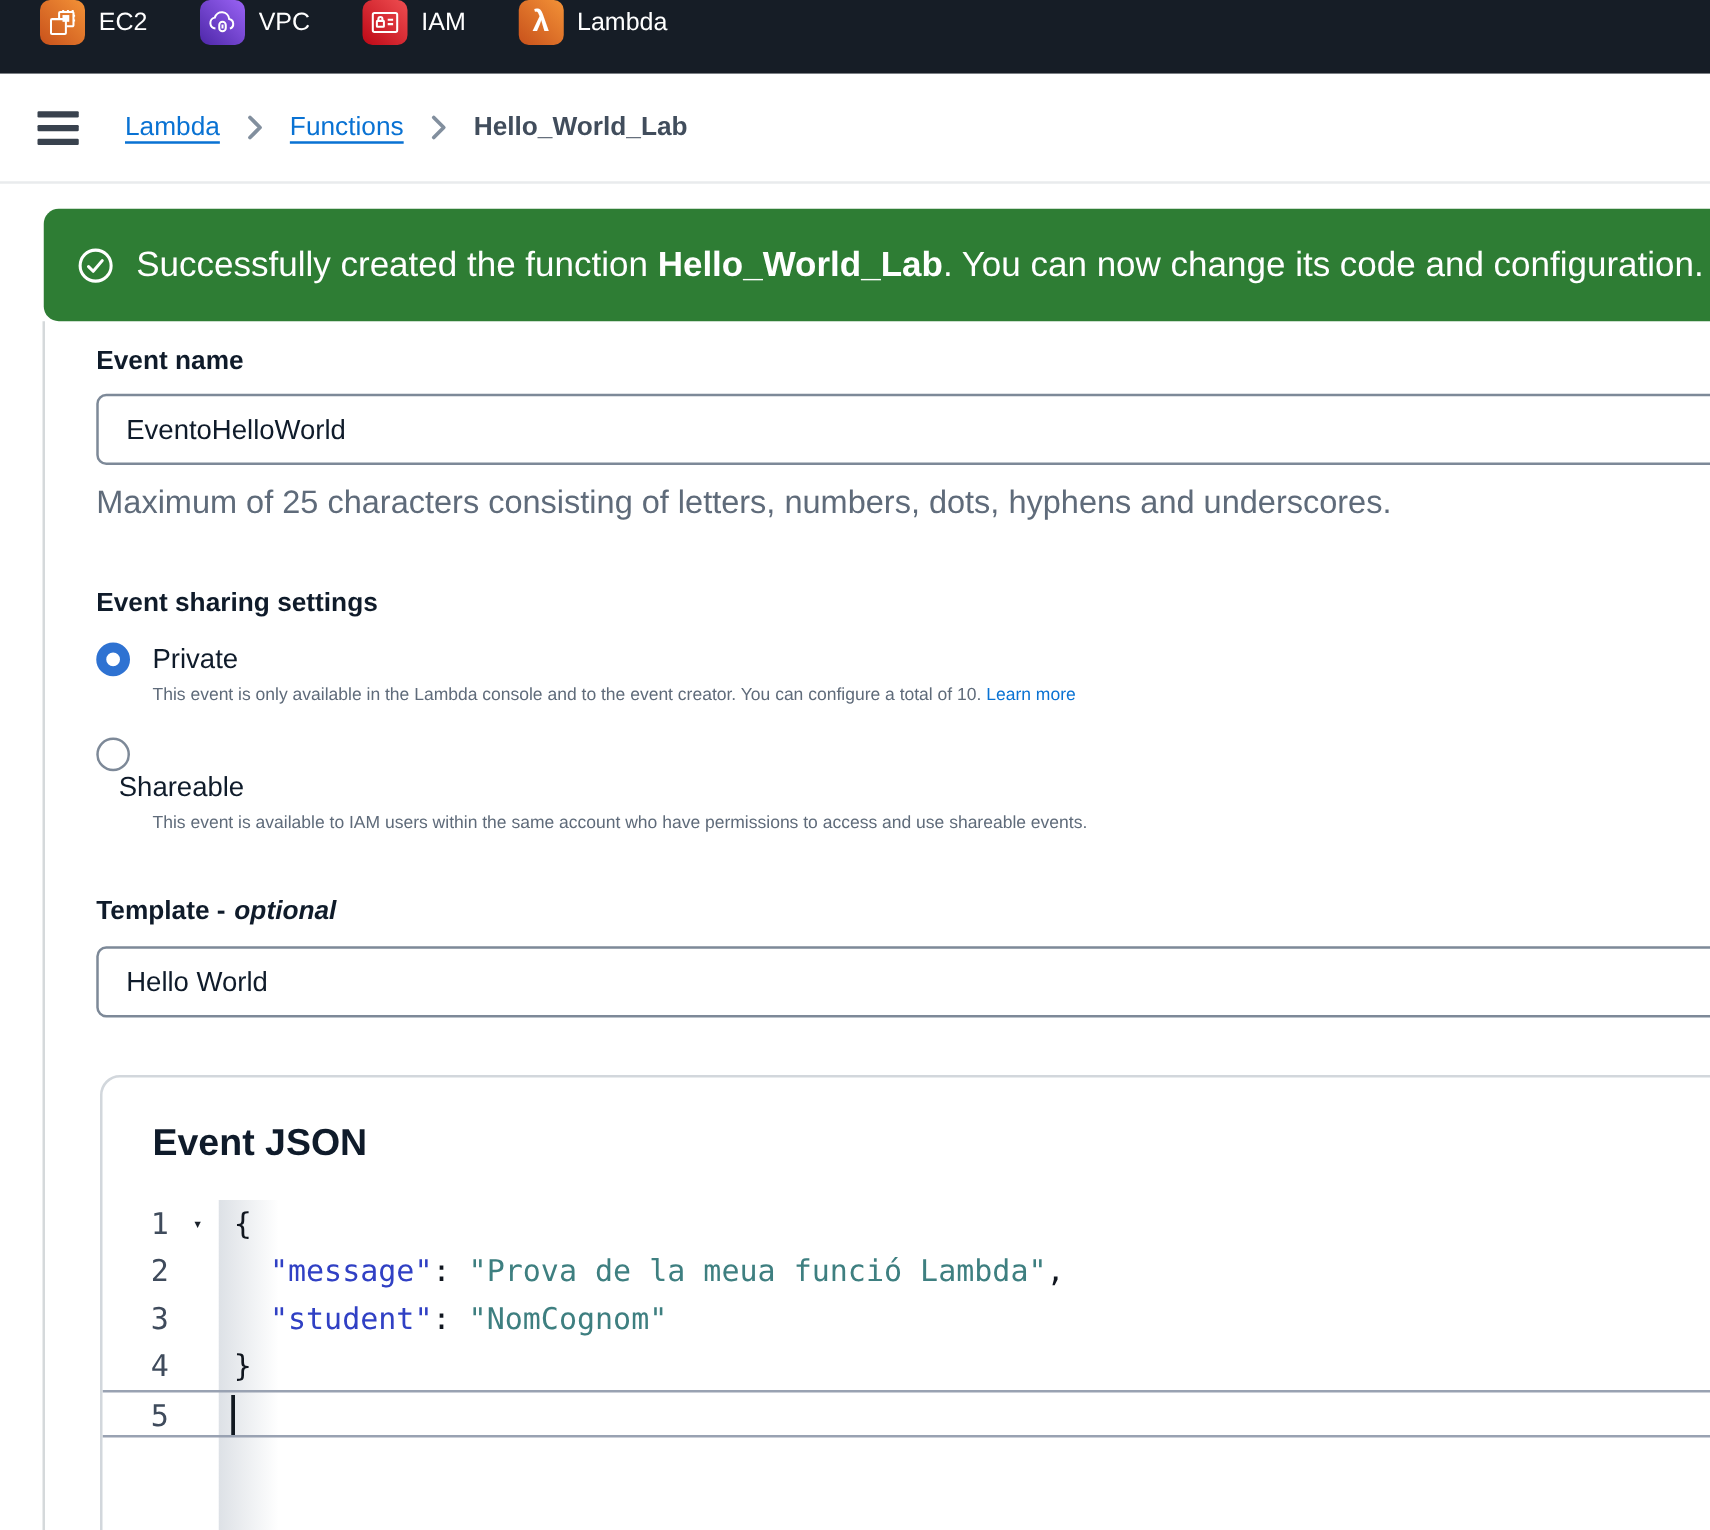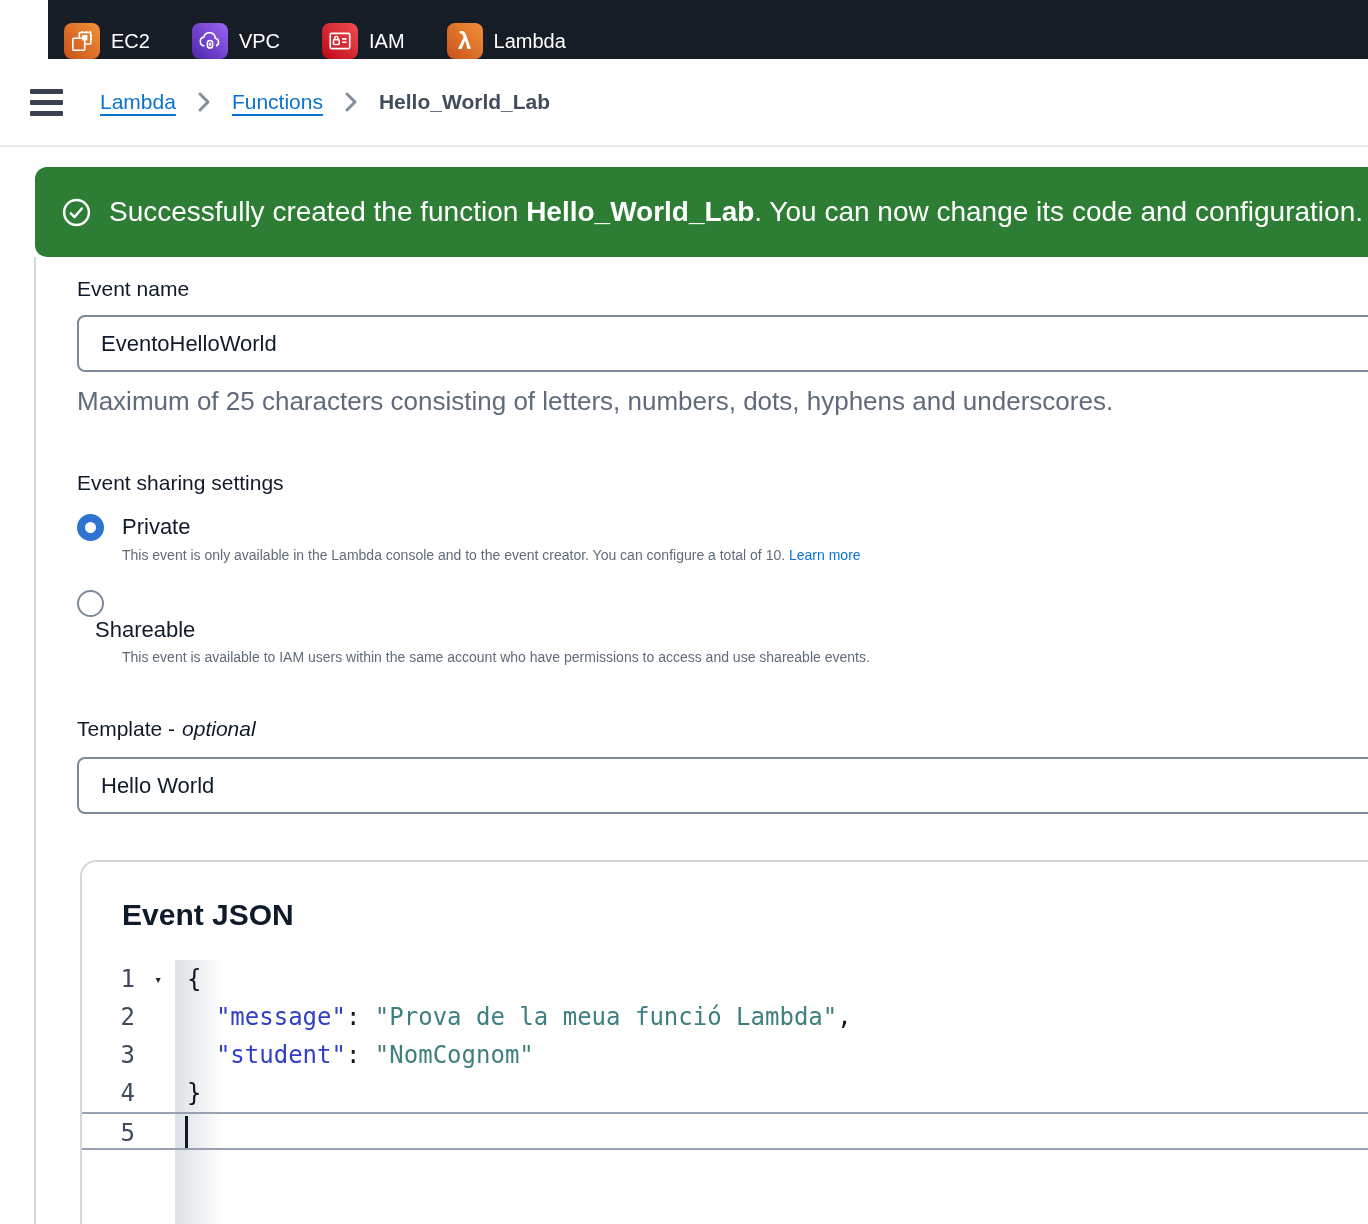--- a/index.html
+++ b/index.html
@@ -1,20 +1,20 @@
 <!DOCTYPE html>
 <html><head>
 <meta charset="utf-8">
 <style>
   * { margin:0; padding:0; box-sizing:border-box; }
   html,body { width:1368px; height:1224px; overflow:hidden; background:#fff;
     font-family:"Liberation Sans", sans-serif; color:#0f1b2a; }
 
   
-  .topbar { height:59px; background:#161d26; display:flex; align-items:flex-end; padding-left:16px;margin-left:48px; }
+  .topbar { height:59px; background:#161d26; display:flex; align-items:flex-start; padding-left:32px; }
   .service { display:flex; align-items:center; margin-right:42px; cursor:pointer; }
   .service-icon { width:36px; height:36px; border-radius:8px; display:flex; align-items:center;
     justify-content:center; margin-right:11px; flex-shrink:0; }
   .ec2-bg, .lambda-bg { background:linear-gradient(45deg,#c8511b,#f39237); }
   .vpc-bg { background:linear-gradient(45deg,#4d27a8,#9a63f5); }
   .iam-bg { background:linear-gradient(45deg,#bd0816,#ef4e51); }
   .service-label { color:#fff; font-size:20px; }
   .lambda-glyph { color:#fff; font-size:24px; font-weight:600; line-height:1; }
 
   
@@ -28,21 +28,21 @@
 
   
   .banner { margin:20px -24px 0 35px; background:#2e7d34; border-radius:12px; height:90px;
     display:flex; align-items:center; padding:0 26px; color:#fff; overflow:hidden; }
   .banner-text { font-size:28px; white-space:nowrap; margin-left:17px; }
   .banner-text b { font-weight:700; }
 
   
   .panel { margin-left:34px; border-left:2px solid #d5d9db; padding:20px 0 0 41px; height:967px; }
 
-  .field-label { font-size:21px; font-weight:400; color:#0f1b2a; }
+  .field-label { font-size:21px; font-weight:700; color:#0f1b2a; }
   .text-input { margin-top:14px; height:57px; border:2px solid #7d8998; border-radius:8px;
     font-size:22px; padding-left:22px; width:calc(100% + 60px); color:#0f1b2a;
     font-family:"Liberation Sans", sans-serif; display:block; background:#fff; }
   .select-box { margin-top:16px; height:57px; border:2px solid #7d8998; border-radius:8px;
     font-size:22px; padding-left:22px; width:calc(100% + 60px); display:flex; align-items:center;
     background:#fff; cursor:pointer; }
   .help-text { margin-top:14px; font-size:26px; color:#5f6b7a; white-space:nowrap; }
 
   .sharing { margin-top:54px; }
   .radio-row { display:flex; align-items:flex-start; margin-top:19px; cursor:pointer; }

